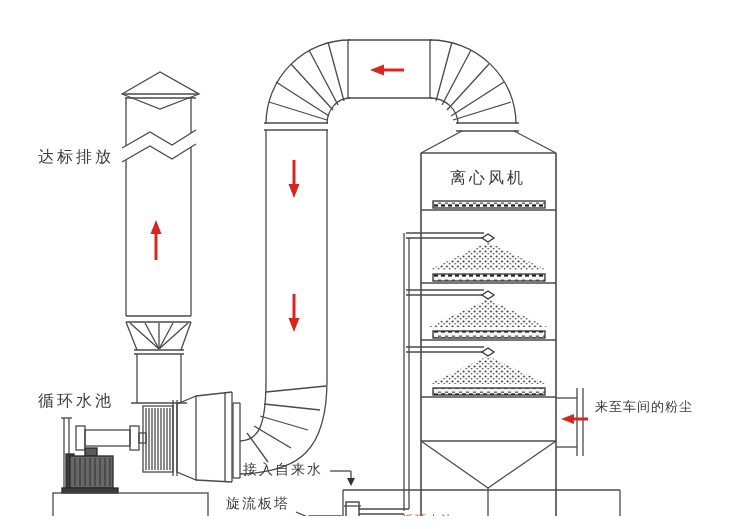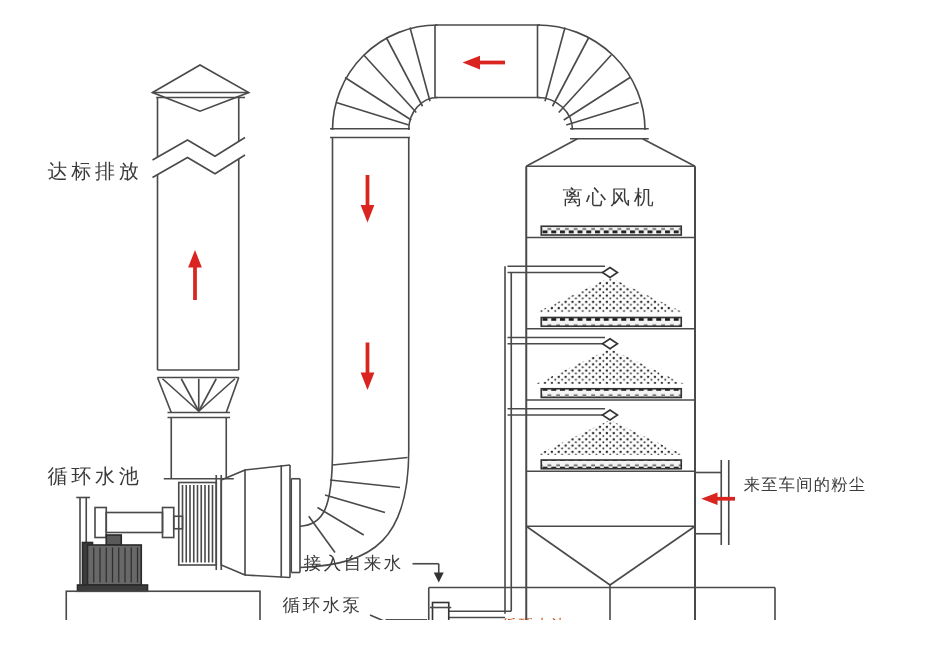--- a/index.html
+++ b/index.html
@@ -1,17 +1,17 @@
 <!DOCTYPE html>
 <html><head>
 <meta charset="utf-8">
 <style>
   html,body{margin:0;padding:0;background:#ffffff;}
   #stage{position:relative;width:756px;height:496px;background:#fff;overflow:hidden;
-         font-family:Liberation Sans, sans-serif;}
+         font-family:Liberation Mono, monospace;margin-top:20px;}
   #stage svg{position:absolute;left:0;top:0;}
   .lbl{position:absolute;color:#3a3a3a;white-space:nowrap;line-height:1;}
   .lbl-std{font-size:16px;letter-spacing:3px;}
   .lbl-mid{font-size:14px;letter-spacing:2px;}
   .lbl-sm{font-size:13px;letter-spacing:1px;}
   .lbl-pool{font-size:11px;letter-spacing:2px;color:#c2410c;}
   .contact{position:absolute;font-weight:bold;font-size:30px;letter-spacing:0;
            color:#1a1aff;white-space:nowrap;line-height:1;}
 </style>
 </head>
@@ -293,21 +293,21 @@
 </svg>
 
   <div class="lbl lbl-std" style="left:38px;top:130px;">达标排放</div>
 
   <div class="lbl lbl-std" style="left:450px;top:151px;">离心风机</div>
 
   <div class="lbl lbl-std" style="left:38px;top:374px;">循环水池</div>
 
   <div class="lbl lbl-mid" style="left:243px;top:443px;">接入自来水</div>
 
-  <div class="lbl lbl-mid" style="left:226px;top:477px;">循环水泵</div>
+  <div class="lbl lbl-mid" style="left:226px;top:477px;">旋流板塔</div>
 
   <div class="lbl lbl-pool" style="left:402px;top:495px;">循环水池</div>
 
   <div class="lbl lbl-sm" style="left:595px;top:381px;">来至车间的粉尘</div>
 
 
 
 </div>
 
 </body></html>

